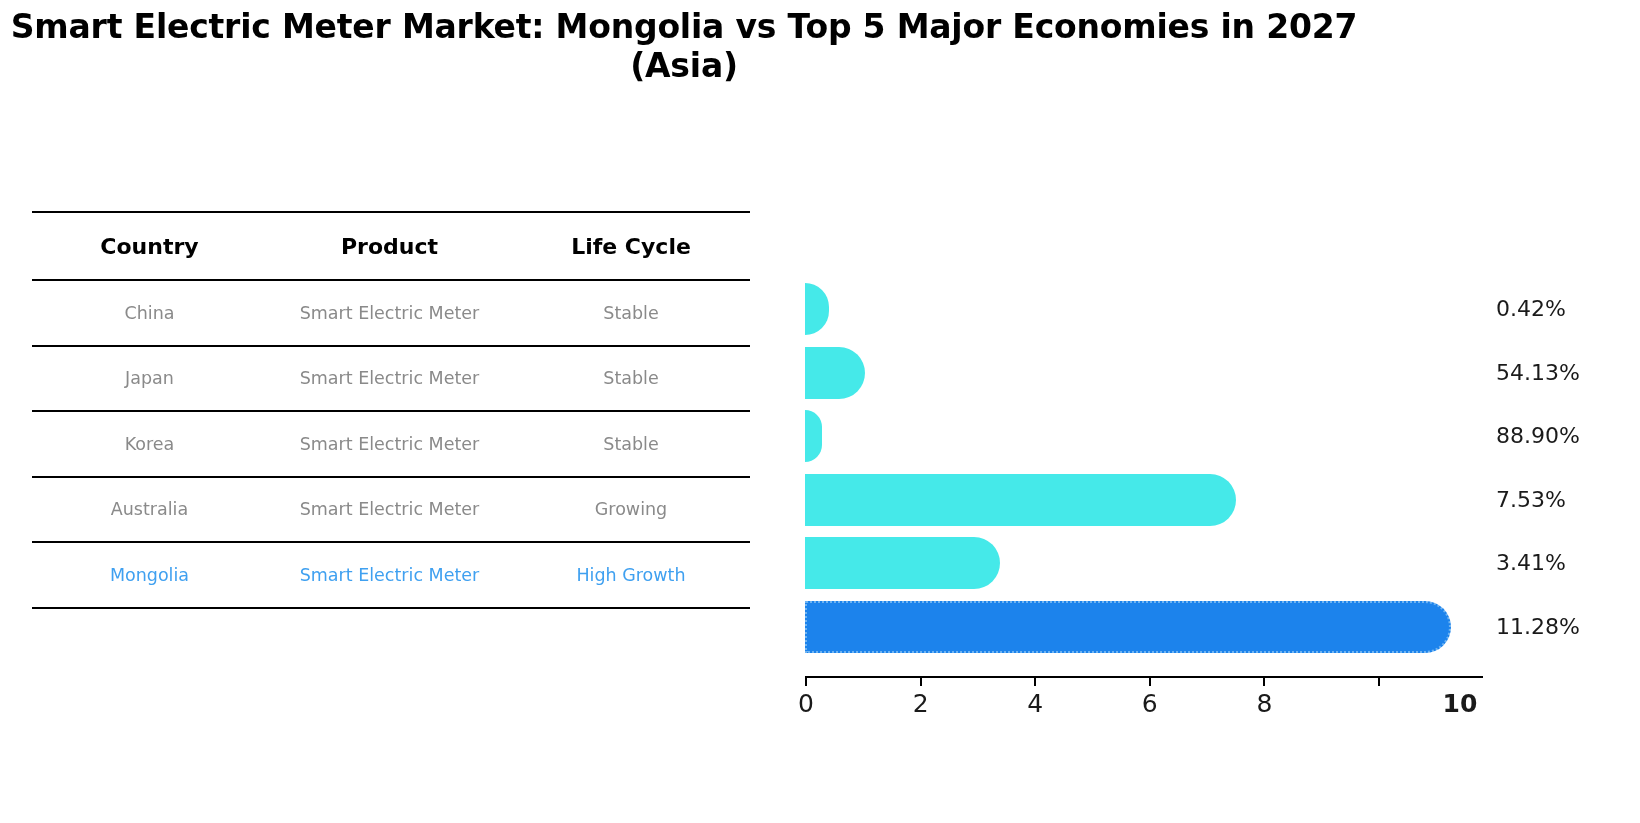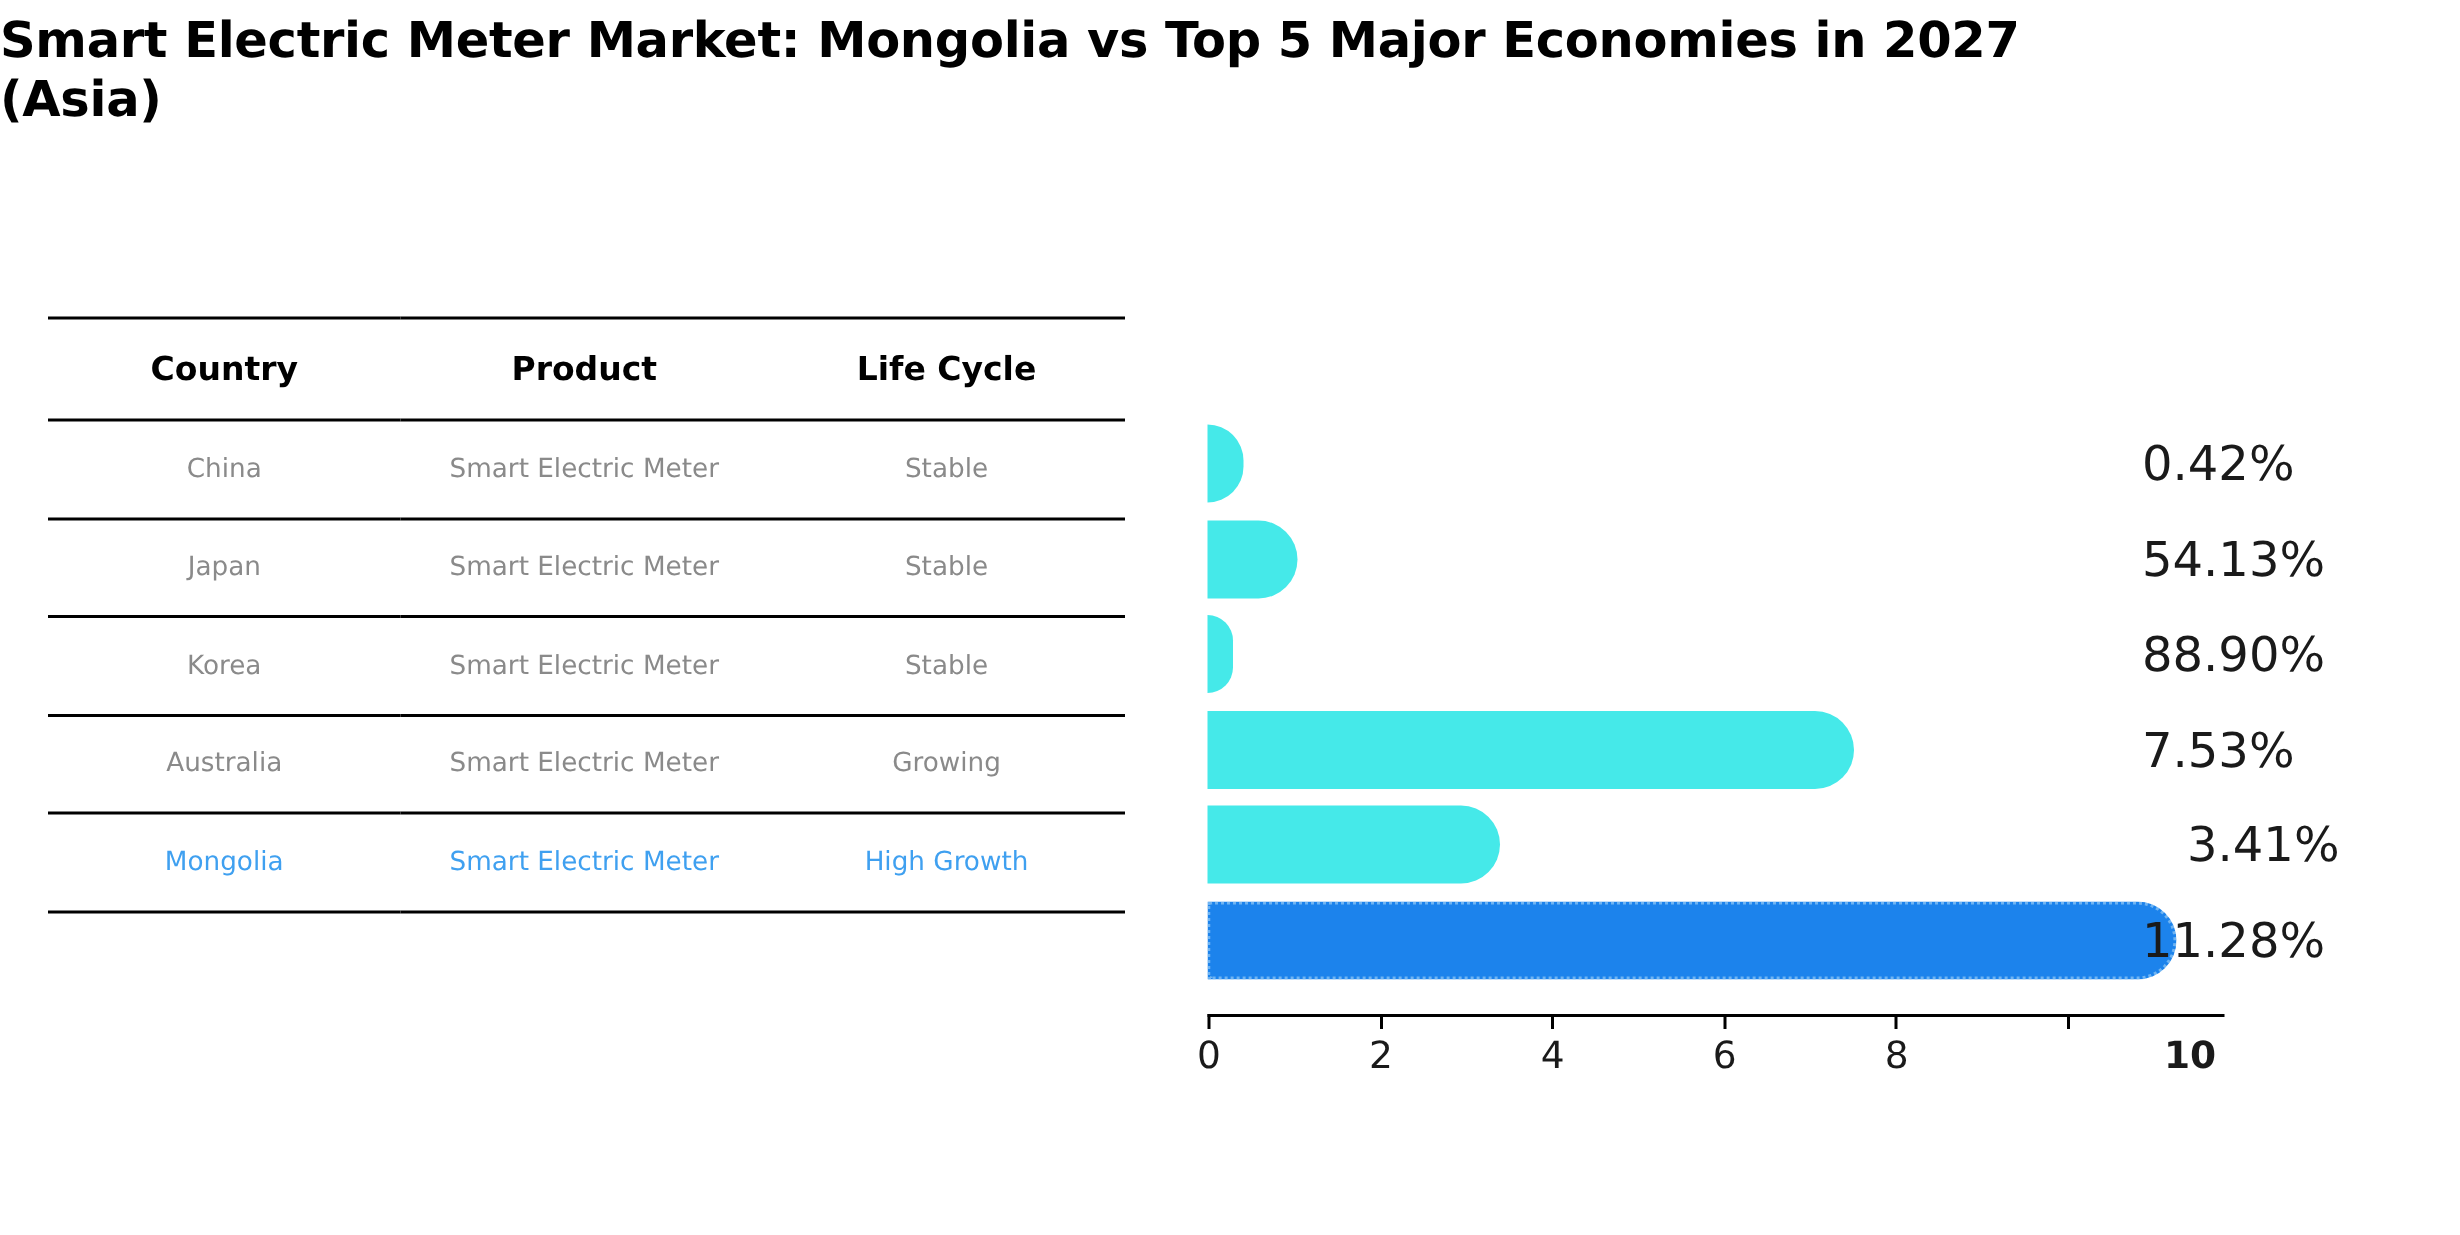--- a/index.html
+++ b/index.html
@@ -14,20 +14,21 @@
     overflow: hidden;
     position: relative;
   }
 
   
   #chart-title {
     position: absolute;
     left: 0;
     top: 8px;
     width: 1368px;
+    text-align: center;
     font-size: 33px;
     font-weight: bold;
     color: #000000;
     line-height: 1.18;
     letter-spacing: -0.2px;
   }
   #chart-title .line2 { display: block; }
 
   
   #table-panel {
@@ -84,22 +85,22 @@
     border-radius: 0 26px 26px 0;
   }
   .bar.cyan { background: #45E9E9; }
   .bar.blue {
     background: #1C83EC;
     border: 2px dotted #6fb4f2;
     box-sizing: border-box;
   }
   .bar-value {
     position: absolute;
-    left: 1428px;
-    font-size: 32px;
+    left: 1496px;
+    font-size: 22px;
     color: #1a1a1a;
     white-space: nowrap;
     line-height: 52px;
     height: 52px;
   }
 
   
   #x-axis {
     position: absolute;
     left: 805px;
@@ -192,21 +193,21 @@
         <div class="bar cyan" style="width: 17.19px;"></div>
       </div>
       <div class="bar-value" style="top: 410px;">88.90%</div>
       <div class="bar-row" style="top: 474px;">
         <div class="bar cyan" style="width: 431.469px;"></div>
       </div>
       <div class="bar-value" style="top: 474px;">7.53%</div>
       <div class="bar-row" style="top: 537px;">
         <div class="bar cyan" style="width: 195.393px;"></div>
       </div>
-      <div class="bar-value" style="top: 537px; margin-left: 30px;">3.41%</div>
+      <div class="bar-value" style="top: 537px;">3.41%</div>
       <div class="bar-row" style="top: 601px;">
         <div class="bar blue" style="width: 646.344px;"></div>
       </div>
       <div class="bar-value" style="top: 601px;">11.28%</div>
     </div>
   <div id="axis-layer">
     <div id="x-axis"></div>
     <div id="x-axis-extend"></div>
   <div class="tick" style="left: 805px;"></div>
       <div class="tick-label" style="left: 806px;">0</div>

